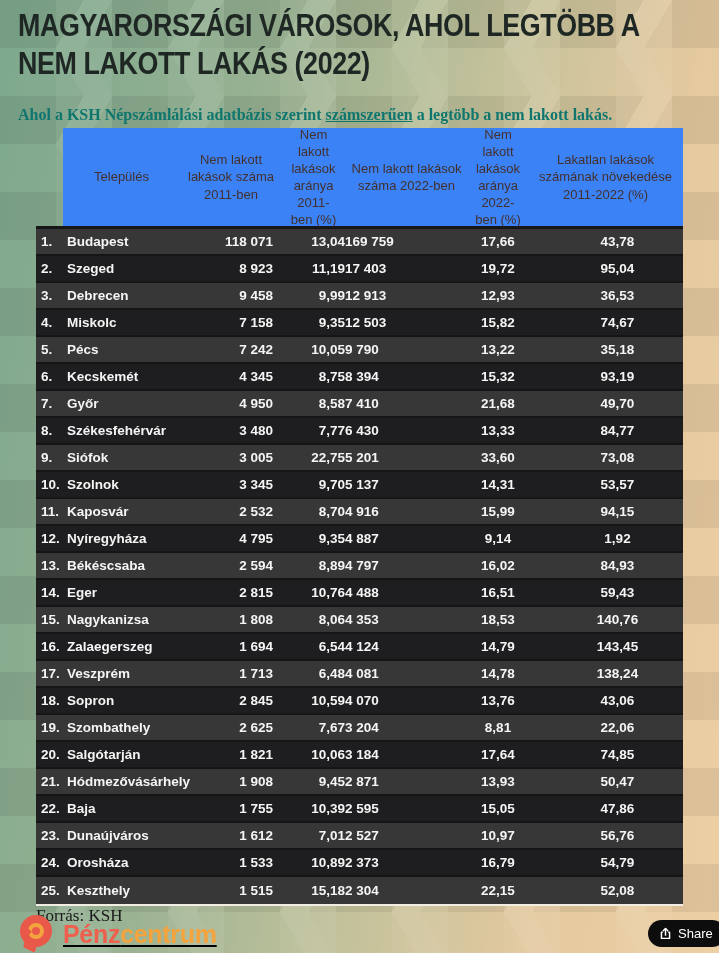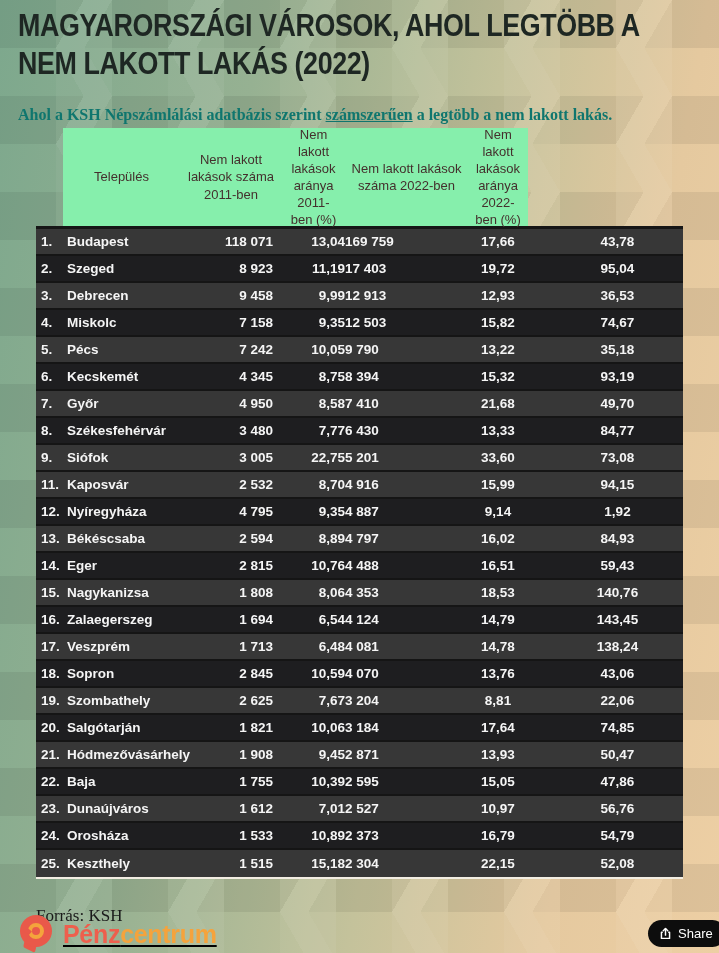--- a/index.html
+++ b/index.html
@@ -26,21 +26,21 @@
   .page-subtitle{
     position:absolute;left:18px;top:90px;z-index:2;
     font-family:"Liberation Serif", serif;font-weight:700;
     font-size:16px;color:#0f766e;
   }
   .subtitle-link{text-decoration:underline;cursor:pointer;}
 
   .infographic-table{position:absolute;left:36px;top:128px;width:647px;z-index:2;}
   .thead{display:flex;height:98px;}
   .th{
-    background:#86efac;color:#44302d;font-size:13px;line-height:1.32;
+    background:#3b82f6;color:#44302d;font-size:13px;line-height:1.32;
     display:flex;align-items:center;justify-content:center;text-align:center;
     padding:0 5px;box-sizing:border-box;
   }
   .th.rank-spacer{background:transparent;padding:0;}
   .w-rank{width:27px}.w-city{width:117px}.w-c2011{width:102px}
   .w-p2011{width:63px}.w-c2022{width:123px}.w-p2022{width:60px}.w-growth{width:155px}
 
   .tbody{border-top:3px solid #161616;border-bottom:2px solid #f2ede2;}
   .trow{
     display:flex;height:27px;box-sizing:border-box;align-items:center;
@@ -91,20 +91,21 @@
 <p class="page-subtitle"><span>Ahol a KSH Népszámlálási adatbázis szerint </span><span class="subtitle-link">számszerűen</span><span> a legtöbb a nem lakott lakás.</span></p>
 
 <div class="infographic-table">
   <div class="thead">
     <div class="th rank-spacer w-rank"></div>
     <div class="th w-city">Település</div>
     <div class="th w-c2011">Nem lakott lakások száma 2011-ben</div>
     <div class="th w-p2011">Nem lakott lakások aránya 2011-ben (%)</div>
     <div class="th w-c2022">Nem lakott lakások száma 2022-ben</div>
     <div class="th w-p2022">Nem lakott lakások aránya 2022-ben (%)</div>
+    <div class="th w-growth">Lakatlan lakások számának növekedése 2011-2022 (%)</div>
   </div>
   <div class="tbody">
   <div class="trow odd">
     <div class="td rank">1.</div>
     <div class="td city">Budapest</div>
     <div class="td c2011">118 071</div>
     <div class="td p2011">13,04</div>
     <div class="td c2022">169 759</div>
     <div class="td p2022">17,66</div>
     <div class="td growth">43,78</div>
@@ -183,20 +184,29 @@
   <div class="trow odd">
     <div class="td rank">9.</div>
     <div class="td city">Siófok</div>
     <div class="td c2011">3 005</div>
     <div class="td p2011">22,75</div>
     <div class="td c2022">5 201</div>
     <div class="td p2022">33,60</div>
     <div class="td growth">73,08</div>
   </div>
 
+  <div class="trow even">
+    <div class="td rank">10.</div>
+    <div class="td city">Szolnok</div>
+    <div class="td c2011">3 345</div>
+    <div class="td p2011">9,70</div>
+    <div class="td c2022">5 137</div>
+    <div class="td p2022">14,31</div>
+    <div class="td growth">53,57</div>
+  </div>
 
   <div class="trow odd">
     <div class="td rank">11.</div>
     <div class="td city">Kaposvár</div>
     <div class="td c2011">2 532</div>
     <div class="td p2011">8,70</div>
     <div class="td c2022">4 916</div>
     <div class="td p2022">15,99</div>
     <div class="td growth">94,15</div>
   </div>

